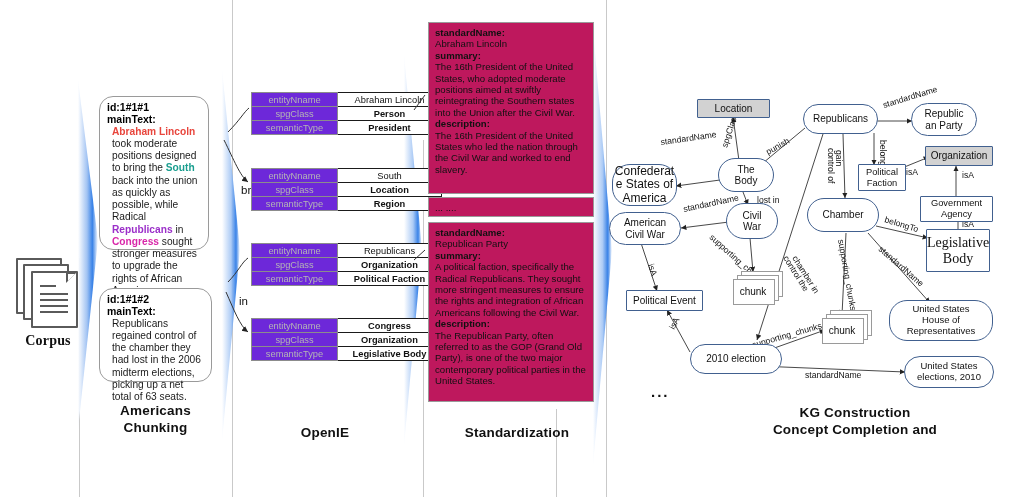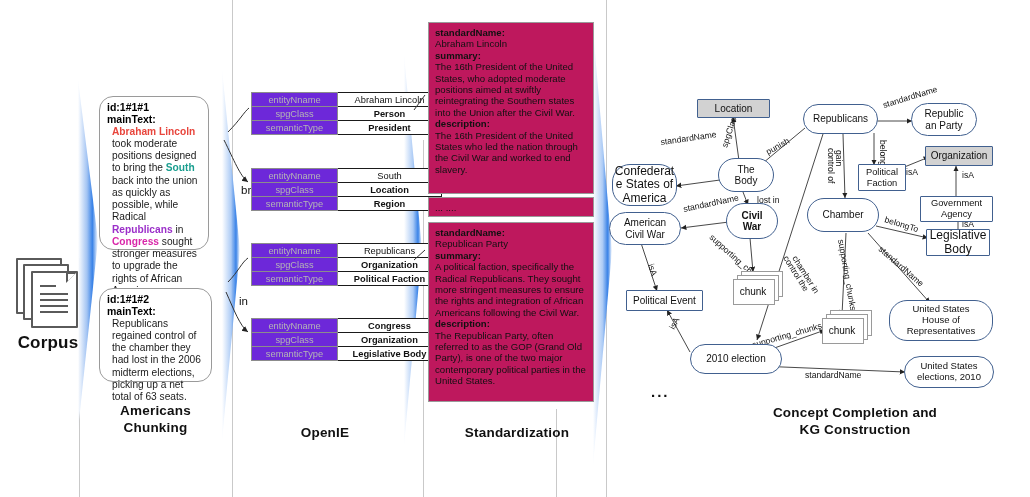--- a/index.html
+++ b/index.html
@@ -106,21 +106,21 @@
     <div class="doc" style="left:15px;top:13px;width:43px;height:53px;">
       <div class="fold"></div>
       <div class="foldin"></div>
       <div class="line" style="top:12px;width:16px;"></div>
       <div class="line" style="top:20px;width:28px;"></div>
       <div class="line" style="top:26px;width:28px;"></div>
       <div class="line" style="top:32px;width:28px;"></div>
       <div class="line" style="top:38px;width:28px;"></div>
     </div>
   </div>
-  <div class="stage-label" style="left:8px;top:332px;width:80px;font-size:17px;">Corpus</div>
+  <div class="stage-label" style="left:8px;top:332px;width:80px;font-size:14px;font-family:Liberation Serif, serif;">Corpus</div>
 
   <div class="chunk-card" style="left:99px;top:96px;width:110px;height:154px;">
     <div class="chunk-id">id:1#1#1</div>
     <div class="chunk-key">mainText:</div>
     <div class="chunk-body">
       <span class="e-red">Abraham Lincoln</span><span> took moderate positions designed to bring the </span><span class="e-teal">South</span><span> back into the union as quickly as possible, while Radical </span><span class="e-purple">Republicans</span><span> in </span><span class="e-pink">Congress</span><span> sought stronger measures to upgrade the rights of African Americans.</span>
     </div>
   </div>
 
   <div class="chunk-card" style="left:99px;top:288px;width:113px;height:94px;">
@@ -341,29 +341,29 @@
     <span style="white-space:pre-line;">Political
 Faction</span>
   </div>
 
   <div class="kg typ" style="left:920px;top:196px;width:73px;height:26px;z-index:2;font-size:9.3px;">
     <span style="white-space:pre-line;">Government
 Agency</span>
   </div>
 
   <div class="kg ent" style="left:726px;top:203px;width:52px;height:36px;z-index:2;">
-    <span style="white-space:pre-line;font-weight:bold;">Civil
+    <span style="white-space:pre-line;">Civil
 War</span>
   </div>
 
   <div class="kg ent" style="left:807px;top:198px;width:72px;height:34px;z-index:2;">
     <span>Chamber</span>
   </div>
 
-  <div class="kg typ" style="left:926px;top:229px;width:64px;height:27px;z-index:2;font-size:12px;">
+  <div class="kg typ" style="left:926px;top:229px;width:64px;height:43px;z-index:2;font-size:14px;font-family:Liberation Serif, serif;">
     <span style="white-space:pre-line;">Legislative
 Body</span>
   </div>
 
   <div class="kg ent" style="left:609px;top:212px;width:72px;height:33px;z-index:2;">
     <span style="white-space:pre-line;">American
 Civil War</span>
   </div>
 
   <div class="kg typ" style="left:626px;top:290px;width:77px;height:21px;z-index:2;">
@@ -395,17 +395,17 @@
   </div>
 
   <div class="kg ent" style="left:904px;top:356px;width:90px;height:32px;z-index:2;font-size:9.5px;">
     <span style="white-space:pre-line;">United States
 elections, 2010</span>
   </div>
 
   <div class="ell" style="left:651px;top:383px;">...</div>
 
   <div class="stage-label" style="left:730px;top:405px;width:250px;">
+    <div>KG Construction</div>
     <div>Concept Completion and</div>
-    <div>KG Construction</div>
   </div>
 
 </div>
 
 </body></html>

